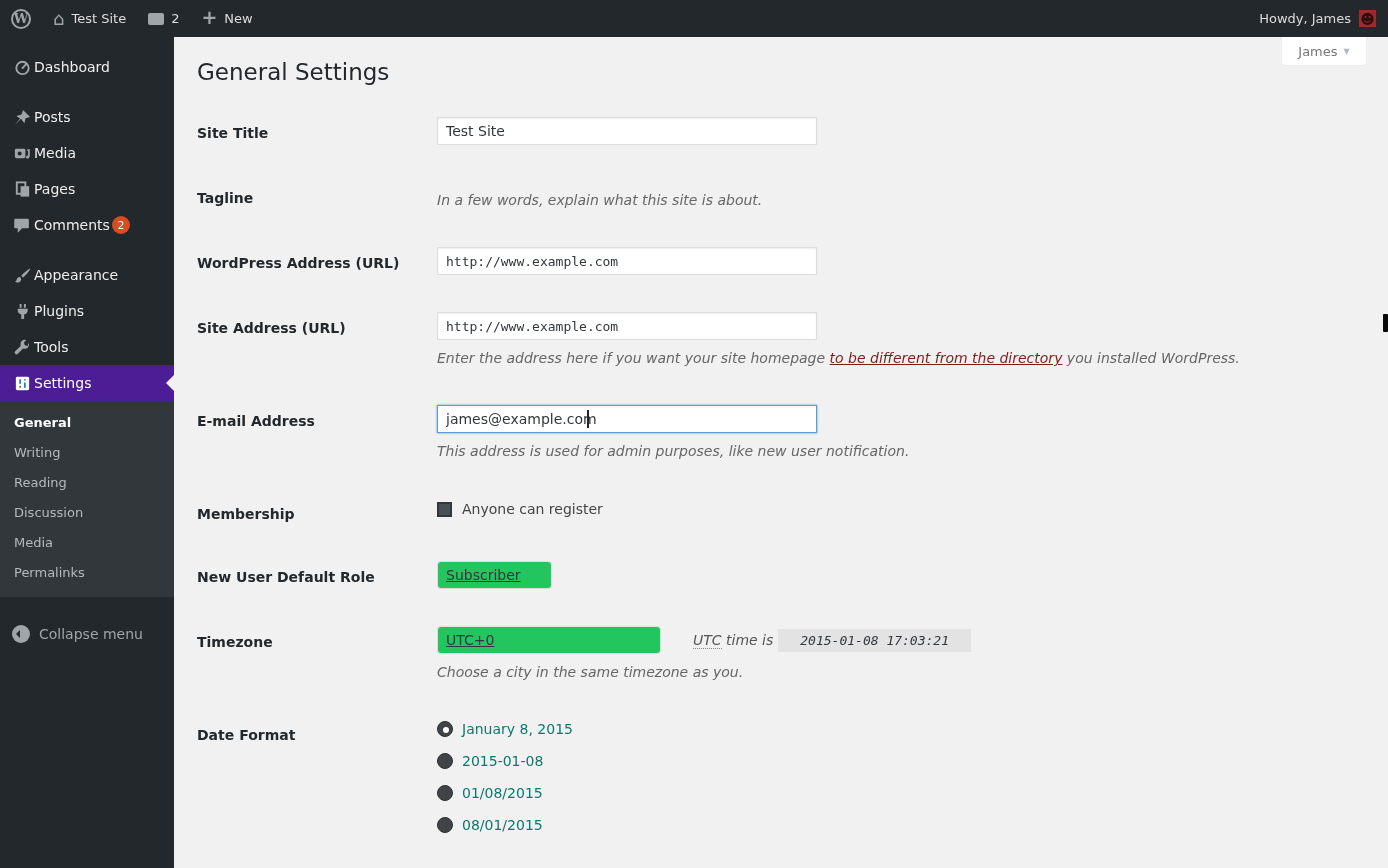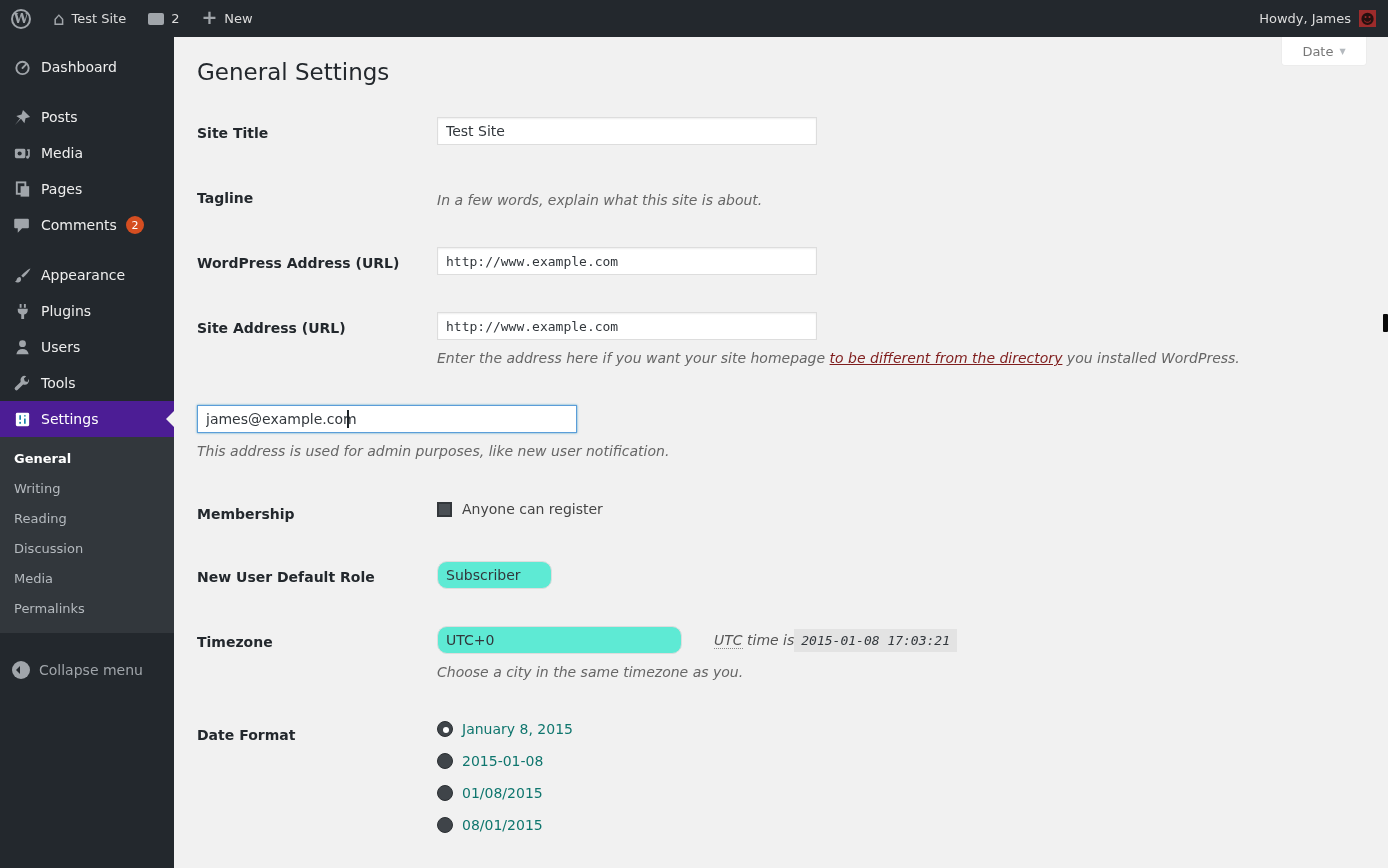--- a/index.html
+++ b/index.html
@@ -23,21 +23,21 @@
   .plus-glyph { color:#a0a5aa; font-size:19px; font-weight:bold; line-height:1; margin-top:-2px; }
   .ab-right { margin-left:auto; display:flex; align-items:center; gap:8px; padding-right:12px; height:100%; cursor:pointer; }
   .avatar { width:17px; height:17px; background:#9d2b2b; display:flex; align-items:center;
     justify-content:center; color:#26100f; font-size:14px; line-height:1; overflow:hidden; }
 
   
   .sidebar { position:fixed; top:37px; left:0; width:174px; height:831px;
     background:#23282d; color:#eee; font-size:14px; }
   .menu-top { padding-top:12px; }
   .menu-item { display:flex; align-items:center; height:36px; padding:0 8px 0 12px;
-    gap:9px; cursor:pointer; color:#eee; position:relative; }
+    gap:2px; cursor:pointer; color:#eee; position:relative; }
   .menu-item .mi-icon { width:20px; height:20px; color:#a0a5aa; flex:0 0 20px;
     display:flex; align-items:center; justify-content:center; }
   .menu-item svg { width:19px; height:19px; display:block; }
   .gap-before { margin-top:14px; }
   .menu-item.active { background:#4c1d95; color:#fff; }
   .menu-item.active .mi-icon { color:#fff; }
   .active-arrow { position:absolute; right:0; top:50%; margin-top:-8px; width:0; height:0;
     border:8px solid transparent; border-right-color:#f1f1f1; border-top-width:8px; border-bottom-width:8px; }
   .badge { background:#d54e21; color:#fff; border-radius:50%; min-width:18px; height:18px;
     font-size:11px; display:flex; align-items:center; justify-content:center; padding:0 3px; }
@@ -68,34 +68,34 @@
   input.text-input { width:380px; height:28px; border:1px solid #ddd; background:#fff;
     padding:3px 8px; font-size:14px; color:#32373c; outline:none;
     font-family:"DejaVu Sans","Liberation Sans",sans-serif;
     box-shadow:inset 0 1px 2px rgba(0,0,0,.07); border-radius:0; }
   input.code-input { font-family:"DejaVu Sans Mono","Liberation Mono",monospace; font-size:13px; }
   .input-wrap { position:relative; display:inline-block; }
   input.focused { border-color:#5b9dd9; box-shadow:0 0 2px rgba(30,140,190,.8); }
   .caret { position:absolute; left:150px; top:5px; width:1.5px; height:18px; background:#1d2327; }
   .helper { font-style:italic; color:#666; font-size:14px; margin-top:8px; line-height:20px; }
   .helper a { color:#7f1d1d; text-decoration:underline; cursor:pointer; }
-  select.wp-select { height:28px; border:1px solid #ddd; background:#5eead4; color:#32373c;
-    font-size:14px; padding:2px 8px; outline:none; border-radius:10px;
+  select.wp-select { height:28px; border:1px solid #ddd; background:#22c55e; color:#32373c;
+    font-size:14px; padding:2px 8px; outline:none; border-radius:4px;
     -webkit-appearance:none; -moz-appearance:none; appearance:none;
-    font-family:"DejaVu Sans","Liberation Sans",sans-serif; }
+    font-family:"DejaVu Sans","Liberation Sans",sans-serif;text-decoration:underline; }
   .role-select { width:115px; }
-  .tz-select { width:245px; }
+  .tz-select { width:224px; }
   .checkbox-row { display:flex; align-items:center; gap:10px; padding-top:3px; }
   .wp-checkbox { width:15px; height:15px; background:#4a4f54; border:2px solid #33373b; cursor:pointer; }
   .checkbox-label { font-size:14px; color:#444; }
   .tz-line { display:flex; align-items:center; }
   .utc-desc { margin-left:32px; font-style:italic; color:#555; font-size:14px; }
   .abbr-dotted { border-bottom:1px dotted #888; cursor:help; }
   .utc-code { font-family:"DejaVu Sans Mono","Liberation Mono",monospace; font-style:italic;
-    font-size:13px; background:#e3e3e3; color:#32373c; padding:4px 7px; }
+    font-size:13px; background:#e3e3e3; color:#32373c; padding:4px 22px; margin-left:5px; }
   .radio-option { display:flex; align-items:center; gap:9px; margin-bottom:12px; cursor:pointer; }
   .wp-radio { width:16px; height:16px; border-radius:50%; background:#3f4449;
     border:1px solid #2b2f33; position:relative; flex:0 0 16px; }
   .wp-radio.selected:after { content:""; position:absolute; left:5px; top:5px;
     width:6px; height:6px; border-radius:50%; background:#fff; }
   .radio-label { font-size:14px; color:#0f766e; line-height:20px; }
 
   .cursor-artifact { position:fixed; left:1383px; top:314px; width:5px; height:18px;
     background:#0a0a0a; border-radius:1px; z-index:99; }
 </style>
@@ -191,29 +191,20 @@
 
     <div class="menu-item">
       <span class="mi-icon">
         <svg viewBox="0 0 20 20" fill="currentColor">
             <path d="M7 2h2v4H7zM11.5 2h2v4h-2zM5 7h10.5v1.5a4.8 4.8 0 0 1-3.8 4.7V18h-3v-4.8A4.8 4.8 0 0 1 5 8.5z"></path>
           </svg>
       </span>
       <span>Plugins</span>
     </div>
 
-    <div class="menu-item">
-      <span class="mi-icon">
-        <svg viewBox="0 0 20 20" fill="currentColor">
-            <circle cx="10" cy="6" r="3.6"></circle>
-            <path d="M3.5 17c.6-3.6 3.2-5.5 6.5-5.5s5.9 1.9 6.5 5.5z"></path>
-          </svg>
-      </span>
-      <span>Users</span>
-    </div>
 
     <div class="menu-item">
       <span class="mi-icon">
         <svg viewBox="0 0 20 20" fill="currentColor">
             <path d="M16.7 5.1a4.6 4.6 0 0 1-6 5.9L5 16.7a1.9 1.9 0 0 1-2.7-2.7L8 8.3a4.6 4.6 0 0 1 5.9-6L11.5 4.7l.9 2.9 2.9.9z"></path>
           </svg>
       </span>
       <span>Tools</span>
     </div>
 
@@ -240,21 +231,21 @@
     </div>
 
     <div class="collapse-row">
       <span class="collapse-circle"></span>
       <span>Collapse menu</span>
     </div>
   </div>
 </div>
 
 <div class="help-tab">
-  <span>Date</span>
+  <span>James</span>
   <span class="help-caret">▼</span>
 </div>
 
 <div class="content">
   <h1 class="page-title">General Settings</h1>
 
   <div class="settings-form">
 
     <div class="frow">
       <div class="frow-label">Site Title</div>
@@ -279,20 +270,21 @@
 
     <div class="frow">
       <div class="frow-label">Site Address (URL)</div>
       <div class="frow-field">
         <input class="text-input code-input" type="text" value="http://www.example.com" style="">
         <div class="helper"><span>Enter the address here if you want your site homepage </span><a>to be different from the directory</a><span> you installed WordPress.</span></div>
       </div>
     </div>
 
     <div class="frow">
+      <div class="frow-label">E-mail Address</div>
       <div class="frow-field">
         <span class="input-wrap">
           <input class="text-input focused" type="text" value="james@example.com" style="">
           <span class="caret"></span>
         </span>
         <div class="helper">This address is used for admin purposes, like new user notification.</div>
       </div>
     </div>
 
     <div class="frow">

